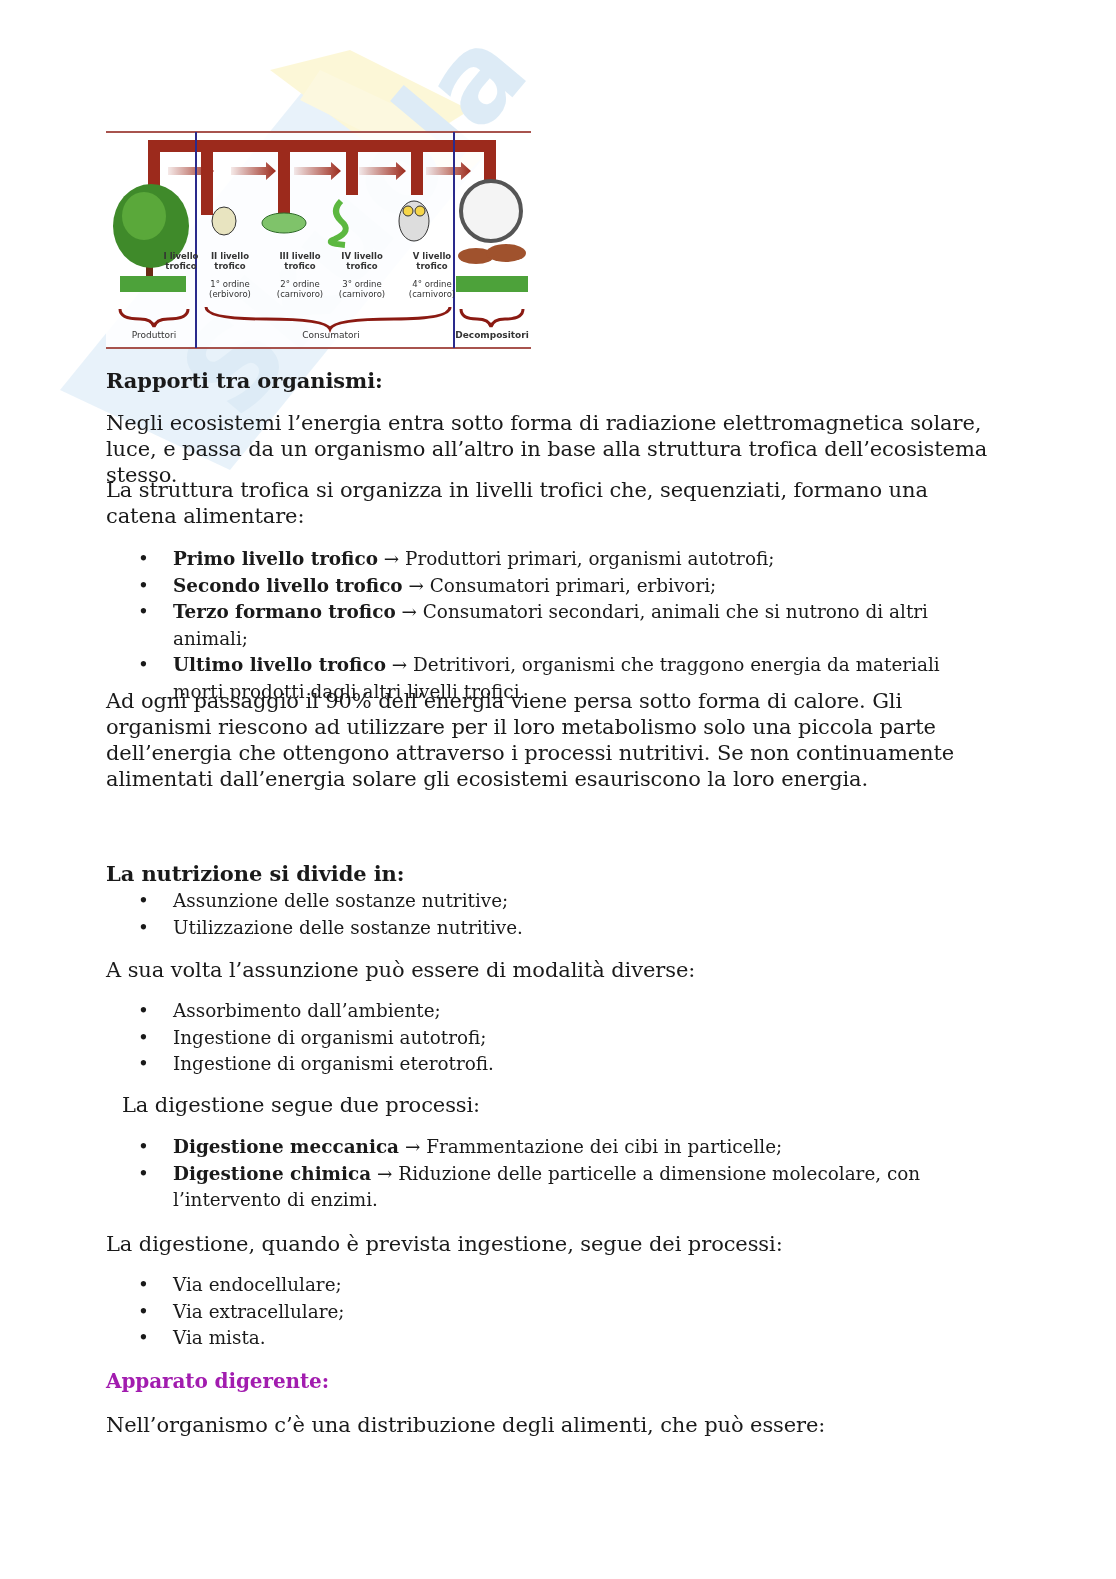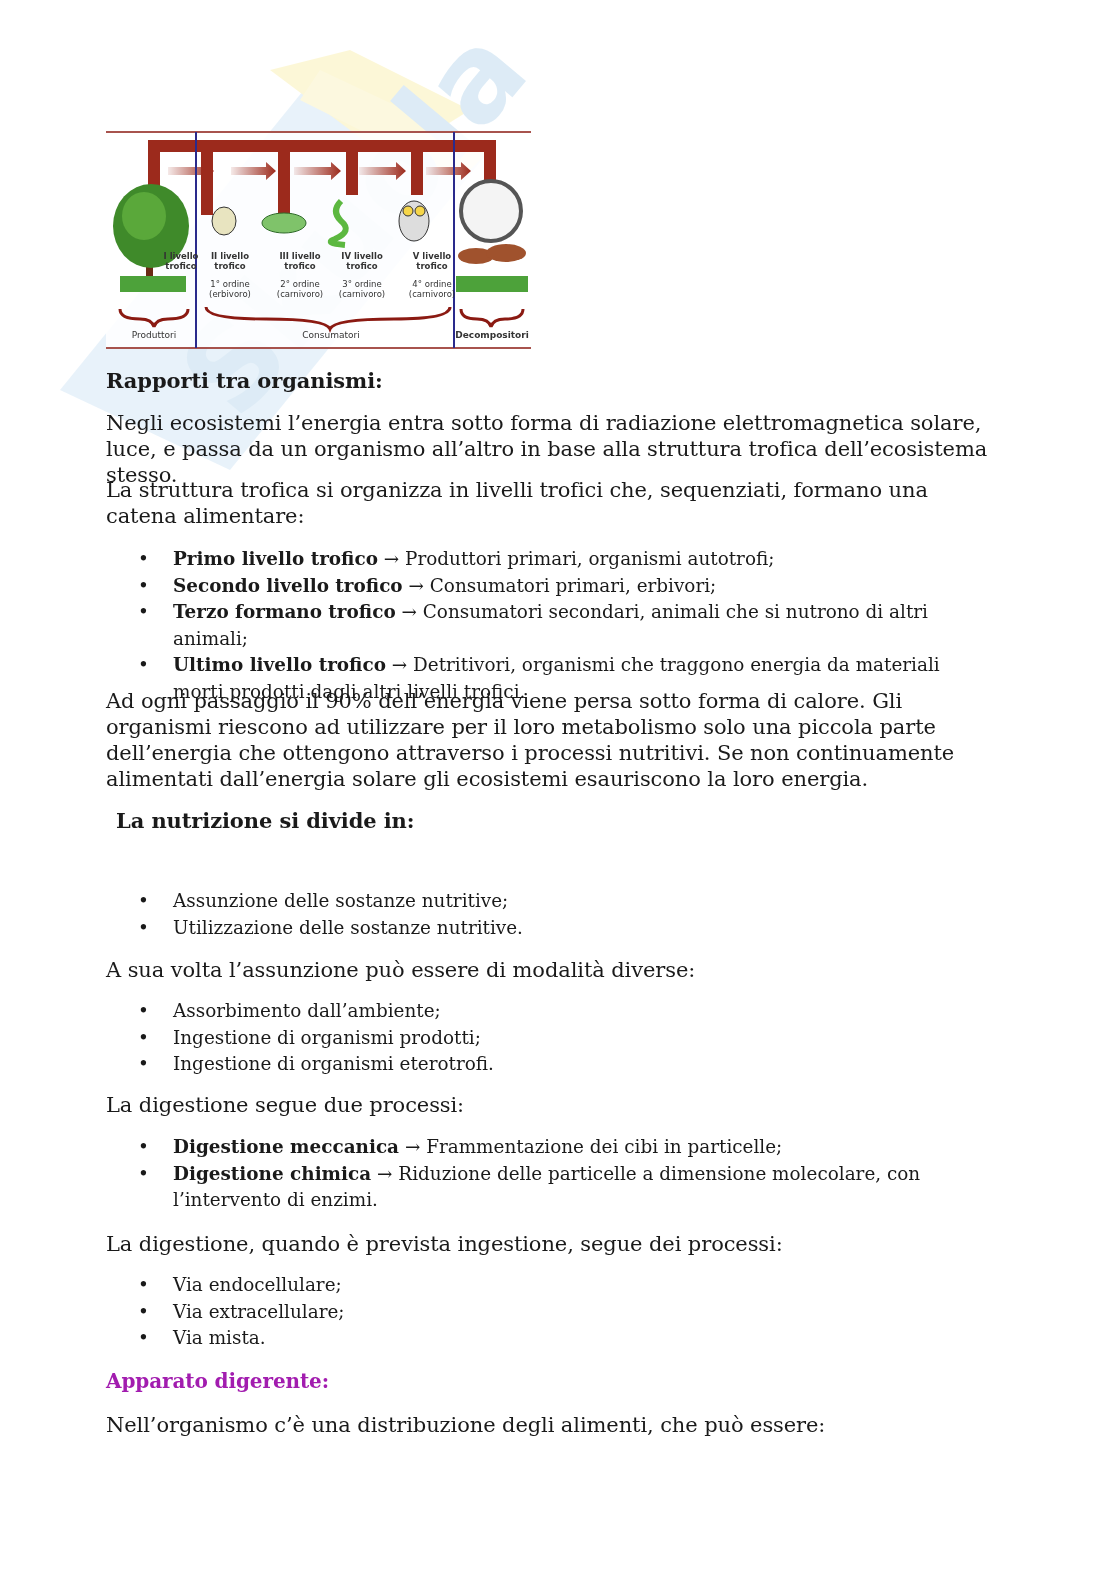--- a/index.html
+++ b/index.html
@@ -130,36 +130,36 @@
 
   <ul class="ul" style="top:546px;">
     <li><span class="bullet">•</span><b>Primo livello trofico</b> <span>→</span> <span>Produttori primari, organismi autotrofi;</span></li>
     <li><span class="bullet">•</span><b>Secondo livello trofico</b> <span>→</span> <span>Consumatori primari, erbivori;</span></li>
     <li><span class="bullet">•</span><b>Terzo formano trofico</b> <span>→</span> <span>Consumatori secondari, animali che si nutrono di altri animali;</span></li>
     <li><span class="bullet">•</span><b>Ultimo livello trofico</b> <span>→</span> <span>Detritivori, organismi che traggono energia da materiali morti prodotti dagli altri livelli trofici.</span></li>
   </ul>
 
   <div class="txt" style="top:688px;">Ad ogni passaggio il 90% dell’energia viene persa sotto forma di calore. Gli organismi riescono ad utilizzare per il loro metabolismo solo una piccola parte dell’energia che ottengono attraverso i processi nutritivi. Se non continuamente alimentati dall’energia solare gli ecosistemi esauriscono la loro energia.</div>
 
-  <div class="txt h" style="top:808px;margin-left:10px;">La nutrizione si divide in:</div>
+  <div class="txt h" style="top:861px;">La nutrizione si divide in:</div>
 
   <ul class="ul" style="top:888px;">
     <li><span class="bullet">•</span><span>Assunzione delle sostanze nutritive;</span></li>
     <li><span class="bullet">•</span><span>Utilizzazione delle sostanze nutritive.</span></li>
   </ul>
 
   <div class="txt" style="top:957px;">A sua volta l’assunzione può essere di modalità diverse:</div>
 
   <ul class="ul" style="top:998px;">
     <li><span class="bullet">•</span><span>Assorbimento dall’ambiente;</span></li>
-    <li><span class="bullet">•</span><span>Ingestione di organismi prodotti;</span></li>
+    <li><span class="bullet">•</span><span>Ingestione di organismi autotrofi;</span></li>
     <li><span class="bullet">•</span><span>Ingestione di organismi eterotrofi.</span></li>
   </ul>
 
-  <div class="txt" style="top:1092px;">La digestione segue due processi:</div>
+  <div class="txt" style="top:1092px;margin-left:16px;">La digestione segue due processi:</div>
 
   <ul class="ul" style="top:1134px;">
     <li><span class="bullet">•</span><b>Digestione meccanica</b> <span>→</span> <span>Frammentazione dei cibi in particelle;</span></li>
     <li><span class="bullet">•</span><b>Digestione chimica</b> <span>→</span> <span>Riduzione delle particelle a dimensione molecolare, con l’intervento di enzimi.</span></li>
   </ul>
 
   <div class="txt" style="top:1231px;">La digestione, quando è prevista ingestione, segue dei processi:</div>
 
   <ul class="ul" style="top:1272px;">
     <li><span class="bullet">•</span><span>Via endocellulare;</span></li>

